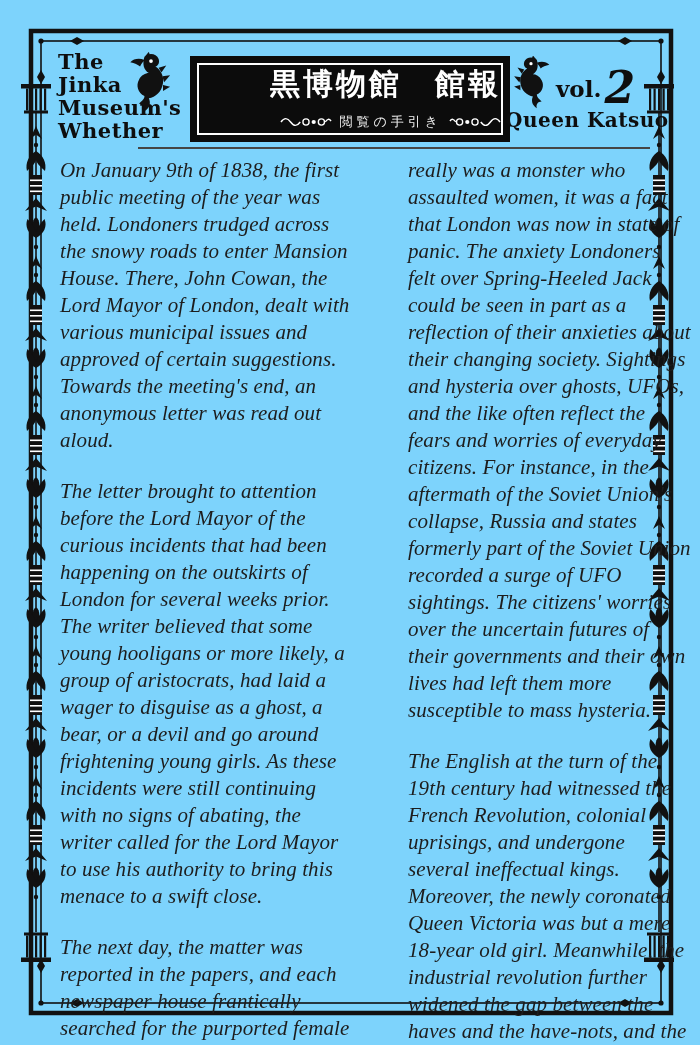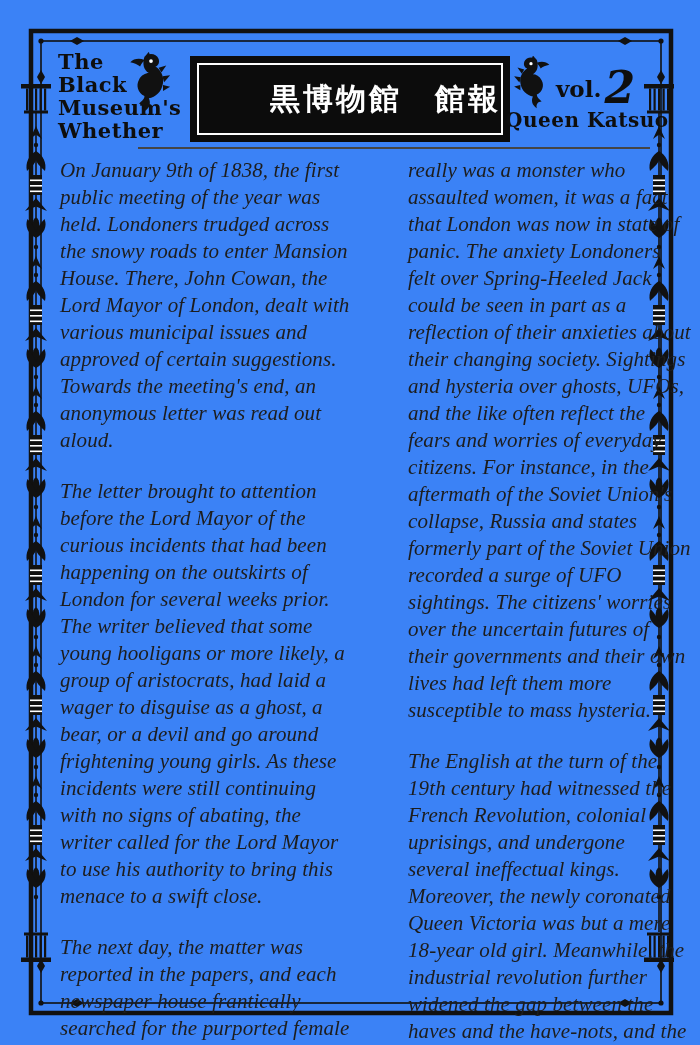--- a/index.html
+++ b/index.html
@@ -1,17 +1,17 @@
 <!DOCTYPE html>
 <html><head>
 <meta charset="utf-8">
 <style>
   html,body{margin:0;padding:0;background:#ffffff;}
   .page{
-    position:relative;width:700px;height:1045px;background:#3b82f6;
+    position:relative;width:700px;height:1045px;background:#7dd3fc;
     overflow:hidden;font-family:"Liberation Serif",serif;color:#141414;
   }
   svg{display:block;}
   .frame{position:absolute;left:0;top:0;}
   .strip{position:absolute;top:84px;}
   .strip-left{left:13px;}
   .strip-right{left:636px;}
   
   .masthead-title{
     position:absolute;left:58px;top:50px;
@@ -136,40 +136,57 @@
     <use href="#motif" x="0" y="432"></use>
     <use href="#motif" x="0" y="562"></use>
     <use href="#motif" x="0" y="692"></use>
     <use href="#capital" transform="translate(0,878) scale(1,-1)"></use>
   </svg>
 
   <header>
 
     <div class="masthead-title">
       <div>The</div>
-      <div>Black</div>
+      <div>Jinka</div>
       <div>Museum's</div>
       <div>Whether</div>
     </div>
 
     <svg class="seahorse left" width="48" height="64" viewBox="0 0 44 58">
       <g fill="#111111">
         <path d="M16,4 C20,0 27,1 29,6 C30,9 29,12 26,13 C31,16 34,22 33,28 C32,36 26,41 20,42 C22,46 21,51 16,54 C17,50 15,47 11,47 C14,44 16,43 16,40 C10,37 8,30 11,25 C13,21 17,19 20,19 C15,16 14,10 16,4 Z"></path>
         <path d="M16,7 C11,5 6,6 3,9 C7,10 10,11 12,13 C13,10 15,9 16,7 Z"></path>
         <path d="M17,3 L20,-0.5 L21.5,4 Z"></path>
         <path d="M29,14 L36,12 L31.5,18.5 Z"></path>
         <path d="M32.5,22 L39.5,21 L34,27.5 Z"></path>
         <path d="M33,30 L39.5,31.5 L33,35.5 Z"></path>
       </g>
       <circle cx="22" cy="8" r="1.7" fill="#ffffff"></circle>
     </svg>
 
     <div class="title-box">
       <div class="title-box-inner">
         <div class="jp-title">黒博物館　館報</div>
+        <div class="jp-subtitle-row">
+          <svg width="52" height="12" viewBox="0 0 54 12">
+            <path d="M1,6 Q6,-1 11,6 T21,6" stroke="#ffffff" fill="none" stroke-width="1.5"></path>
+            <circle cx="27" cy="6" r="3.2" stroke="#ffffff" fill="none" stroke-width="1.4"></circle>
+            <circle cx="35" cy="6" r="2.2" fill="#ffffff"></circle>
+            <circle cx="43" cy="6" r="3.2" stroke="#ffffff" fill="none" stroke-width="1.4"></circle>
+            <path d="M47,6 Q50,1 53,5" stroke="#ffffff" fill="none" stroke-width="1.5"></path>
+          </svg>
+          <span class="jp-subtitle">閲覧の手引き</span>
+          <svg width="52" height="12" viewBox="0 0 54 12" style="transform:scaleX(-1)">
+            <path d="M1,6 Q6,-1 11,6 T21,6" stroke="#ffffff" fill="none" stroke-width="1.5"></path>
+            <circle cx="27" cy="6" r="3.2" stroke="#ffffff" fill="none" stroke-width="1.4"></circle>
+            <circle cx="35" cy="6" r="2.2" fill="#ffffff"></circle>
+            <circle cx="43" cy="6" r="3.2" stroke="#ffffff" fill="none" stroke-width="1.4"></circle>
+            <path d="M47,6 Q50,1 53,5" stroke="#ffffff" fill="none" stroke-width="1.5"></path>
+          </svg>
+        </div>
       </div>
     </div>
 
     <svg class="seahorse right" width="44" height="56" viewBox="0 0 44 58">
       <g fill="#111111">
         <path d="M16,4 C20,0 27,1 29,6 C30,9 29,12 26,13 C31,16 34,22 33,28 C32,36 26,41 20,42 C22,46 21,51 16,54 C17,50 15,47 11,47 C14,44 16,43 16,40 C10,37 8,30 11,25 C13,21 17,19 20,19 C15,16 14,10 16,4 Z"></path>
         <path d="M16,7 C11,5 6,6 3,9 C7,10 10,11 12,13 C13,10 15,9 16,7 Z"></path>
         <path d="M17,3 L20,-0.5 L21.5,4 Z"></path>
         <path d="M29,14 L36,12 L31.5,18.5 Z"></path>
         <path d="M32.5,22 L39.5,21 L34,27.5 Z"></path>

